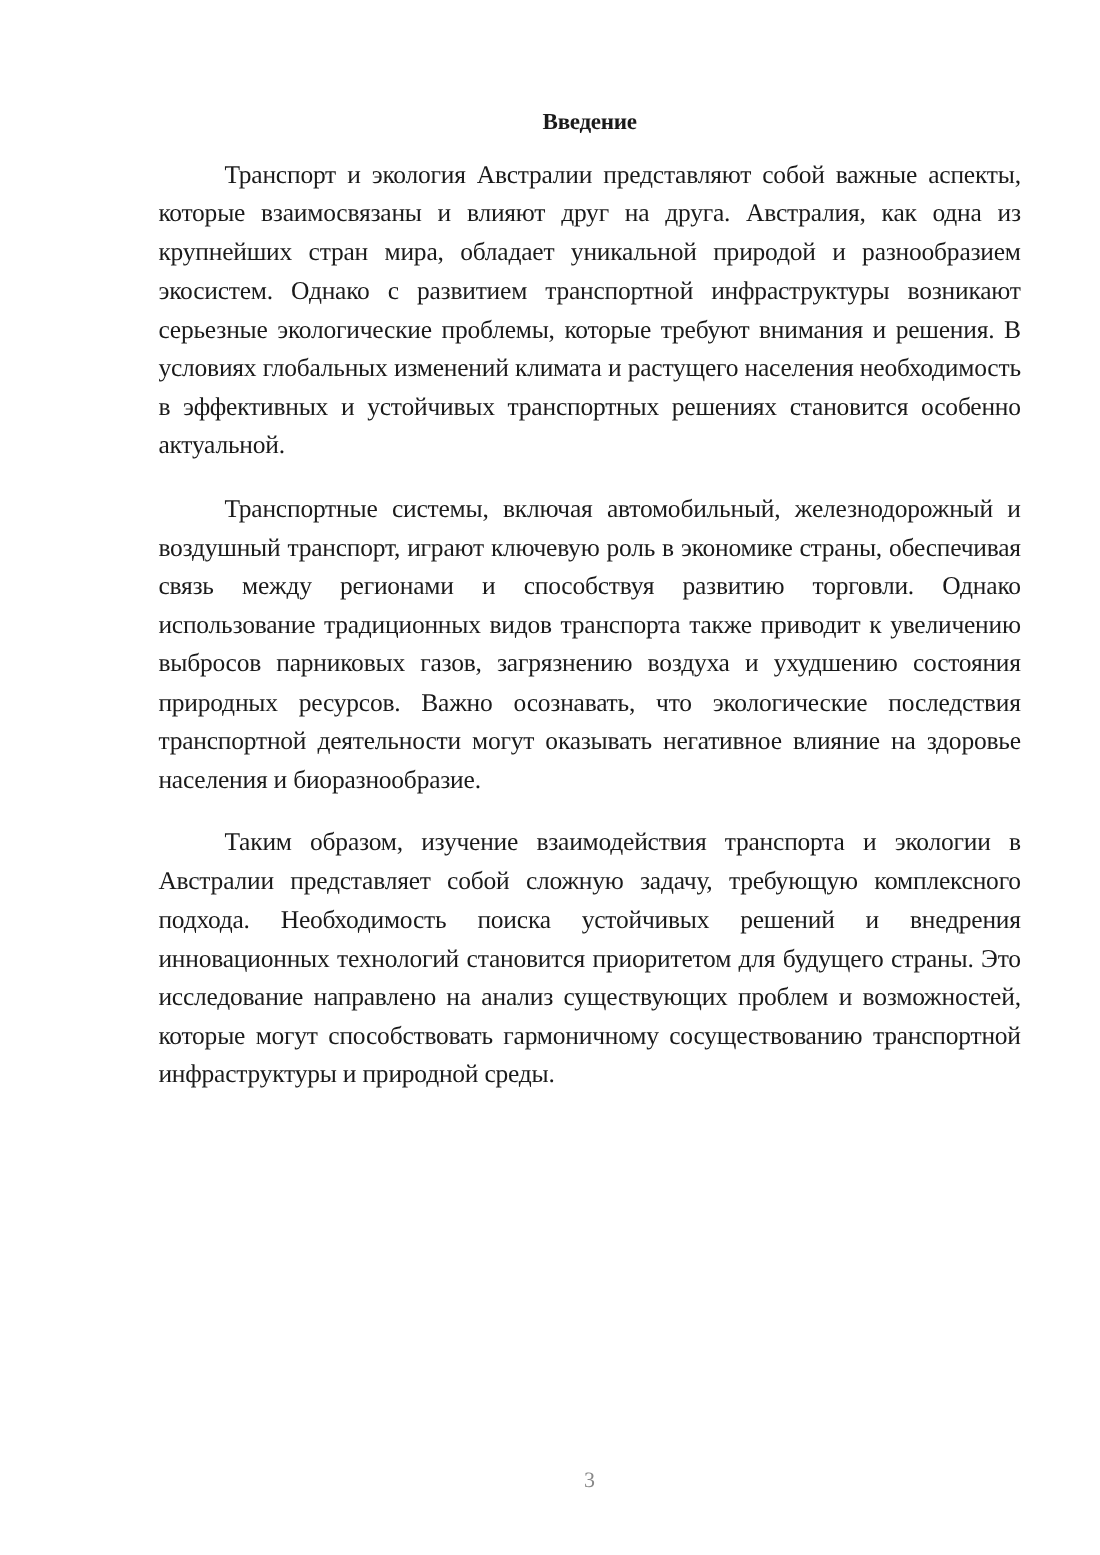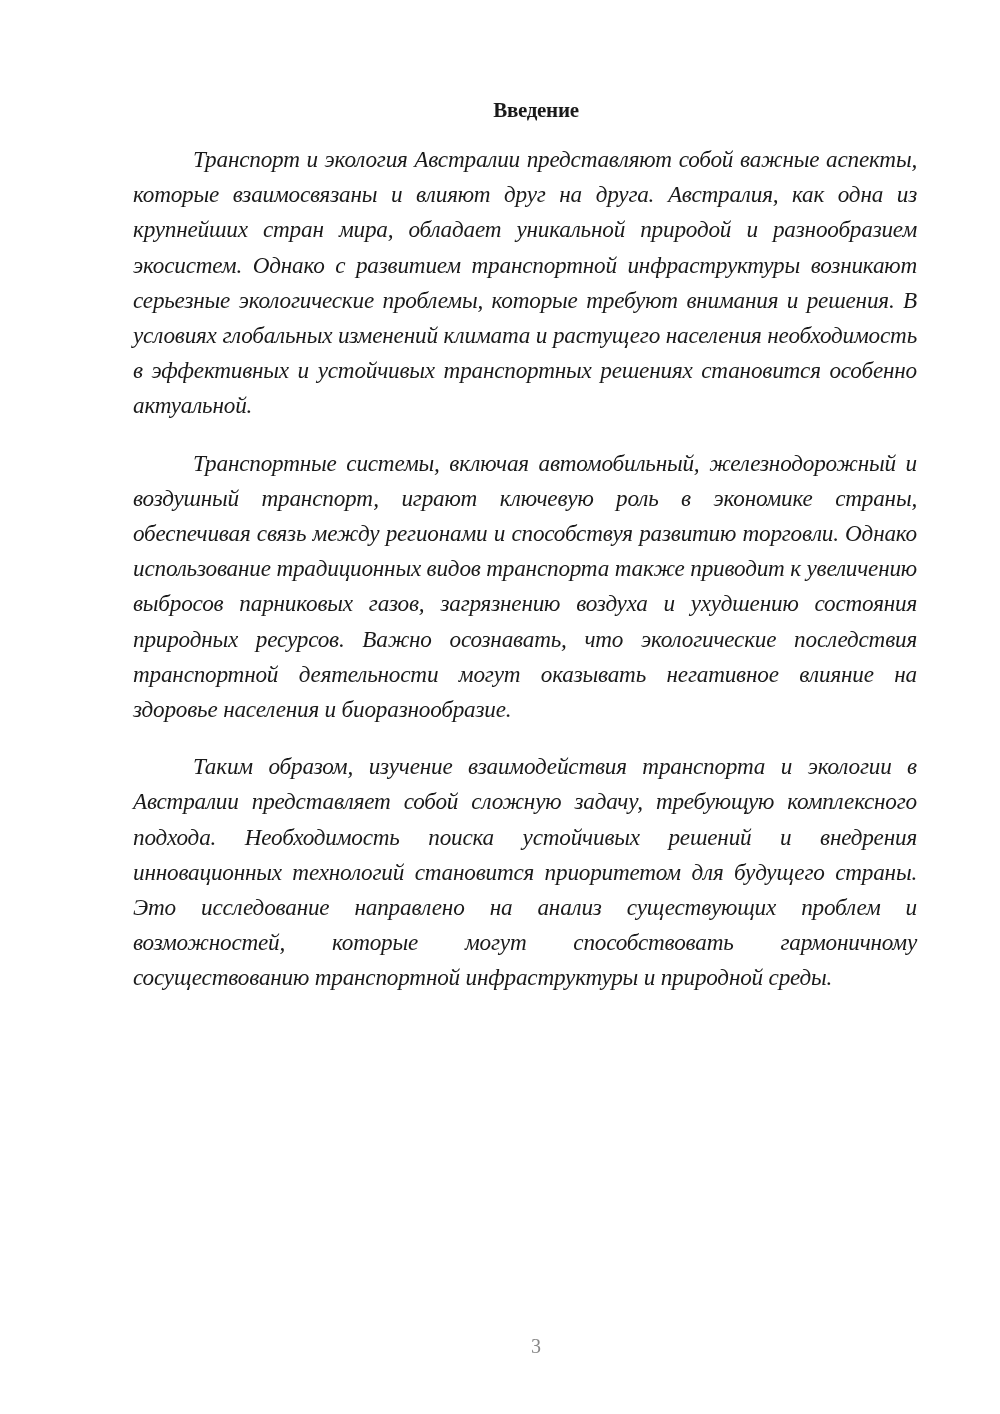--- a/index.html
+++ b/index.html
@@ -1,21 +1,21 @@
 <!DOCTYPE html>
 <html><head>
   <meta charset="utf-8">
   <style>
     html, body { margin: 0; padding: 0; background: #ffffff; }
     body { width: 1000px; height: 1414px; position: relative; overflow: hidden;
       font-family: "Liberation Serif", "DejaVu Serif", serif; color: #1a1a1a; }
     .page { position: absolute; left: 0; top: 0; width: 1000px; height: 1414px; }
     .title { position: absolute; top: 98px; left: 0; width: 1072px; text-align: center;
       font-weight: bold; font-size: 21px; letter-spacing: -0.3px; }
-    .body { position: absolute; left: 133px; top: 142px; width: 784px; font-style: italic; }
+    .body { position: absolute; left: 144px; top: 142px; width: 784px; }
     .para { font-size: 23.2px; line-height: 35.2px; text-align: justify;
       text-indent: 60px; margin: 0 0 22px 0; letter-spacing: -0.2px; }
     .page-num { position: absolute; top: 1335px; left: 0; width: 1072px; text-align: center;
       font-size: 20px; color: #888888; }
   </style>
 </head>
 <body>
 
 <div class="page">
   <div class="title">Введение</div>

